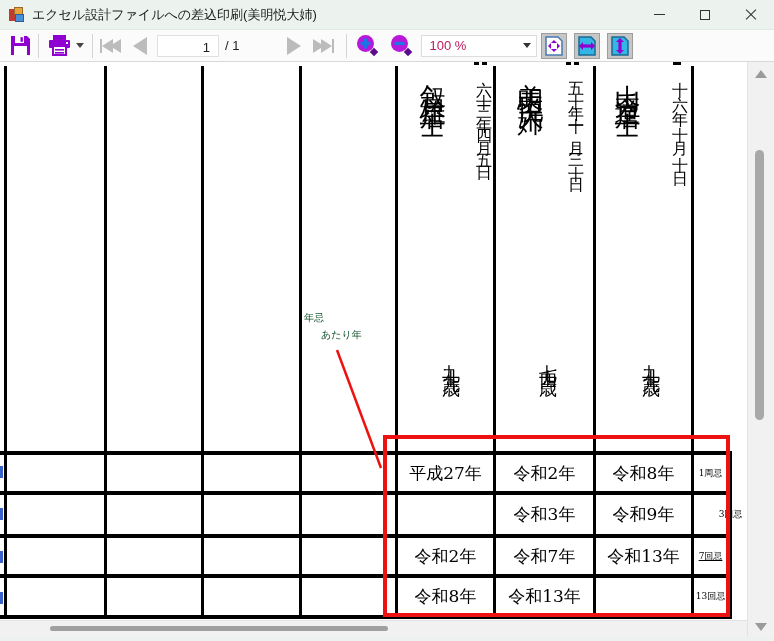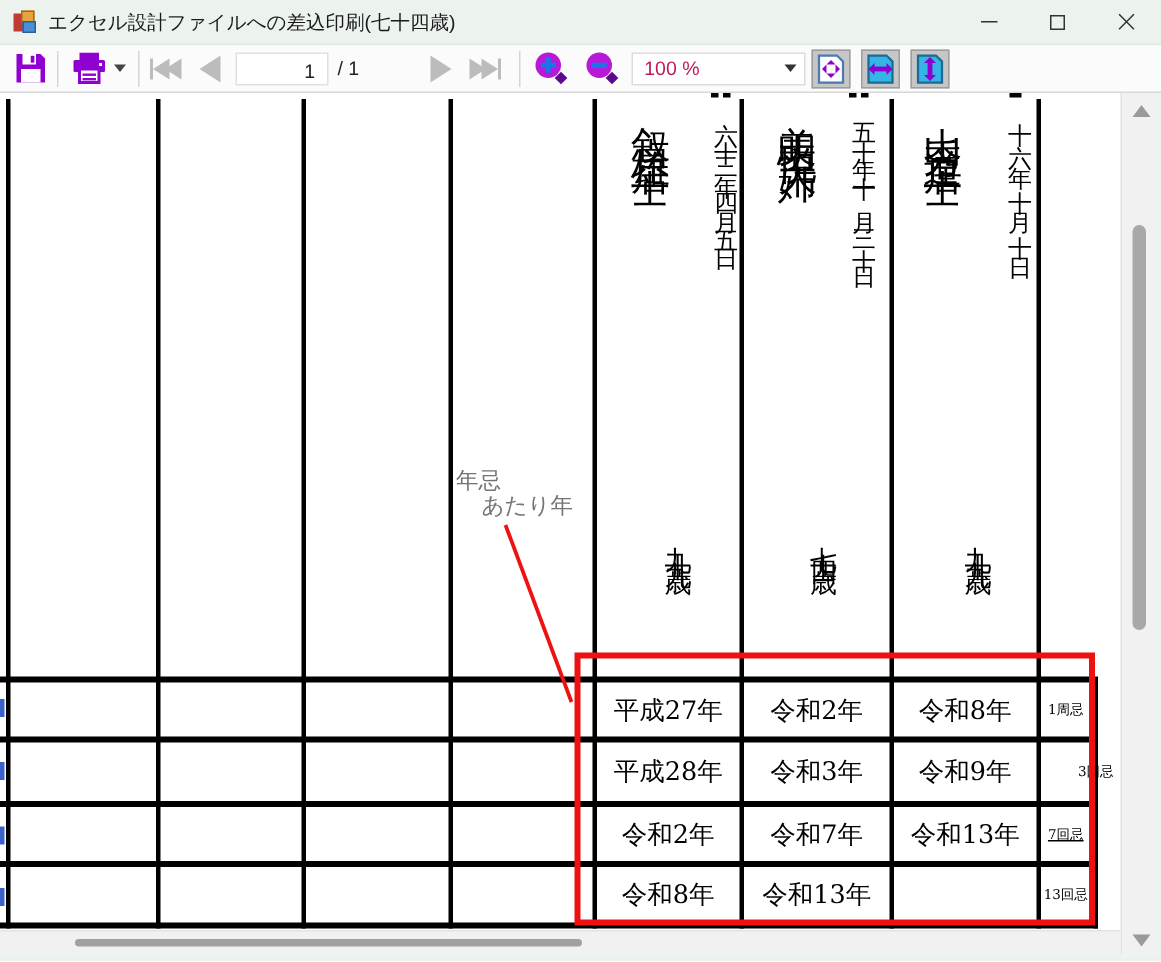--- a/index.html
+++ b/index.html
@@ -51,21 +51,21 @@
   .vdate { font-size:16px; letter-spacing:12px; }
   .vage { font-size:18px; letter-spacing:5px; }
   .frag { position:absolute; top:0; height:4px; width:16px; overflow:hidden; }
   .frag i { display:block; position:absolute; background:#000; height:3px; top:0; }
   .year-cell { position:absolute; display:flex; align-items:center; justify-content:center;
     font-family:"DejaVu Serif", serif; font-size:17px; color:#000; }
   .mlabel { position:absolute; display:flex; align-items:center; justify-content:center;
     font-family:"DejaVu Serif", serif; font-size:9px; color:#000; }
   .blue-sliver { position:absolute; left:0; width:3px; height:12px; background:#3a62c8; }
 
-  .anno-text { position:absolute; color:#737373; font-size:15px; z-index:50;text-align:center; }
+  .anno-text { position:absolute; color:#14532d; font-size:10px; z-index:50;text-align:center; }
   .anno-box { position:absolute; left:383px; top:373px; width:347px; height:182px;
     border:4px solid #ee1111; z-index:50; }
   .anno-svg { position:absolute; left:0; top:0; z-index:50; pointer-events:none; }
 
   .vsb-track { position:absolute; left:747px; top:0; width:27px; height:575px; background:#f1f1f1; border-left:1px solid #e3e3e3; }
   .vsb-thumb { position:absolute; left:755px; top:88px; width:9px; height:270px; background:#a8a8a8; border-radius:5px; }
   .sb-arrow-up { position:absolute; left:755px; top:8px; width:0; height:0;
     border-left:6px solid transparent; border-right:6px solid transparent; border-bottom:8px solid #9a9a9a; }
   .sb-arrow-down { position:absolute; left:755px; top:561px; width:0; height:0;
     border-left:6px solid transparent; border-right:6px solid transparent; border-top:8px solid #9a9a9a; }
@@ -75,21 +75,21 @@
 </style>
 </head>
 <body>
 
 <div class="titlebar">
   <div class="app-icon">
       <i class="b1"></i>
       <i class="b2"></i>
       <i class="b3"></i>
     </div>
-  <div class="title-text">エクセル設計ファイルへの差込印刷(七十四歳)</div>
+  <div class="title-text">エクセル設計ファイルへの差込印刷(美明悦大姉)</div>
   <div class="win-btns">
     <div class="win-btn">
         <div class="glyph-min"></div>
       </div>
     <div class="win-btn">
         <div class="glyph-max"></div>
       </div>
     <div class="win-btn">
         <div class="glyph-close">
           <i></i>
@@ -223,21 +223,20 @@
   <div class="vtext vage" style="left:536px; top:288px;">七十四歳</div>
 
   <div class="vtext kaimyo" style="left:611px; top:2px;">山秀道居士</div>
   <div class="frag" style="left:669px;">
       <i style="left:4px;width:8px;"></i>
     </div>
   <div class="vtext vdate" style="left:669px; top:7px; letter-spacing:15px;">十六年十月十日</div>
   <div class="vtext vage" style="left:639px; top:288px;">九十九歳</div>
 
   <div class="year-cell" style="left:399px; top:393px; width:93px; height:36px;">平成27年</div>
-  <div class="year-cell" style="left:399px; top:433px; width:93px; height:39px;">平成28年</div>
   <div class="year-cell" style="left:399px; top:476px; width:93px; height:36px;">令和2年</div>
   <div class="year-cell" style="left:399px; top:516px; width:93px; height:37px;">令和8年</div>
 
   <div class="year-cell" style="left:497px; top:393px; width:95px; height:36px;">令和2年</div>
   <div class="year-cell" style="left:497px; top:433px; width:95px; height:39px;">令和3年</div>
   <div class="year-cell" style="left:497px; top:476px; width:95px; height:36px;">令和7年</div>
   <div class="year-cell" style="left:497px; top:516px; width:95px; height:37px;">令和13年</div>
 
   <div class="year-cell" style="left:597px; top:393px; width:93px; height:36px;">令和8年</div>
   <div class="year-cell" style="left:597px; top:433px; width:93px; height:39px;">令和9年</div>

